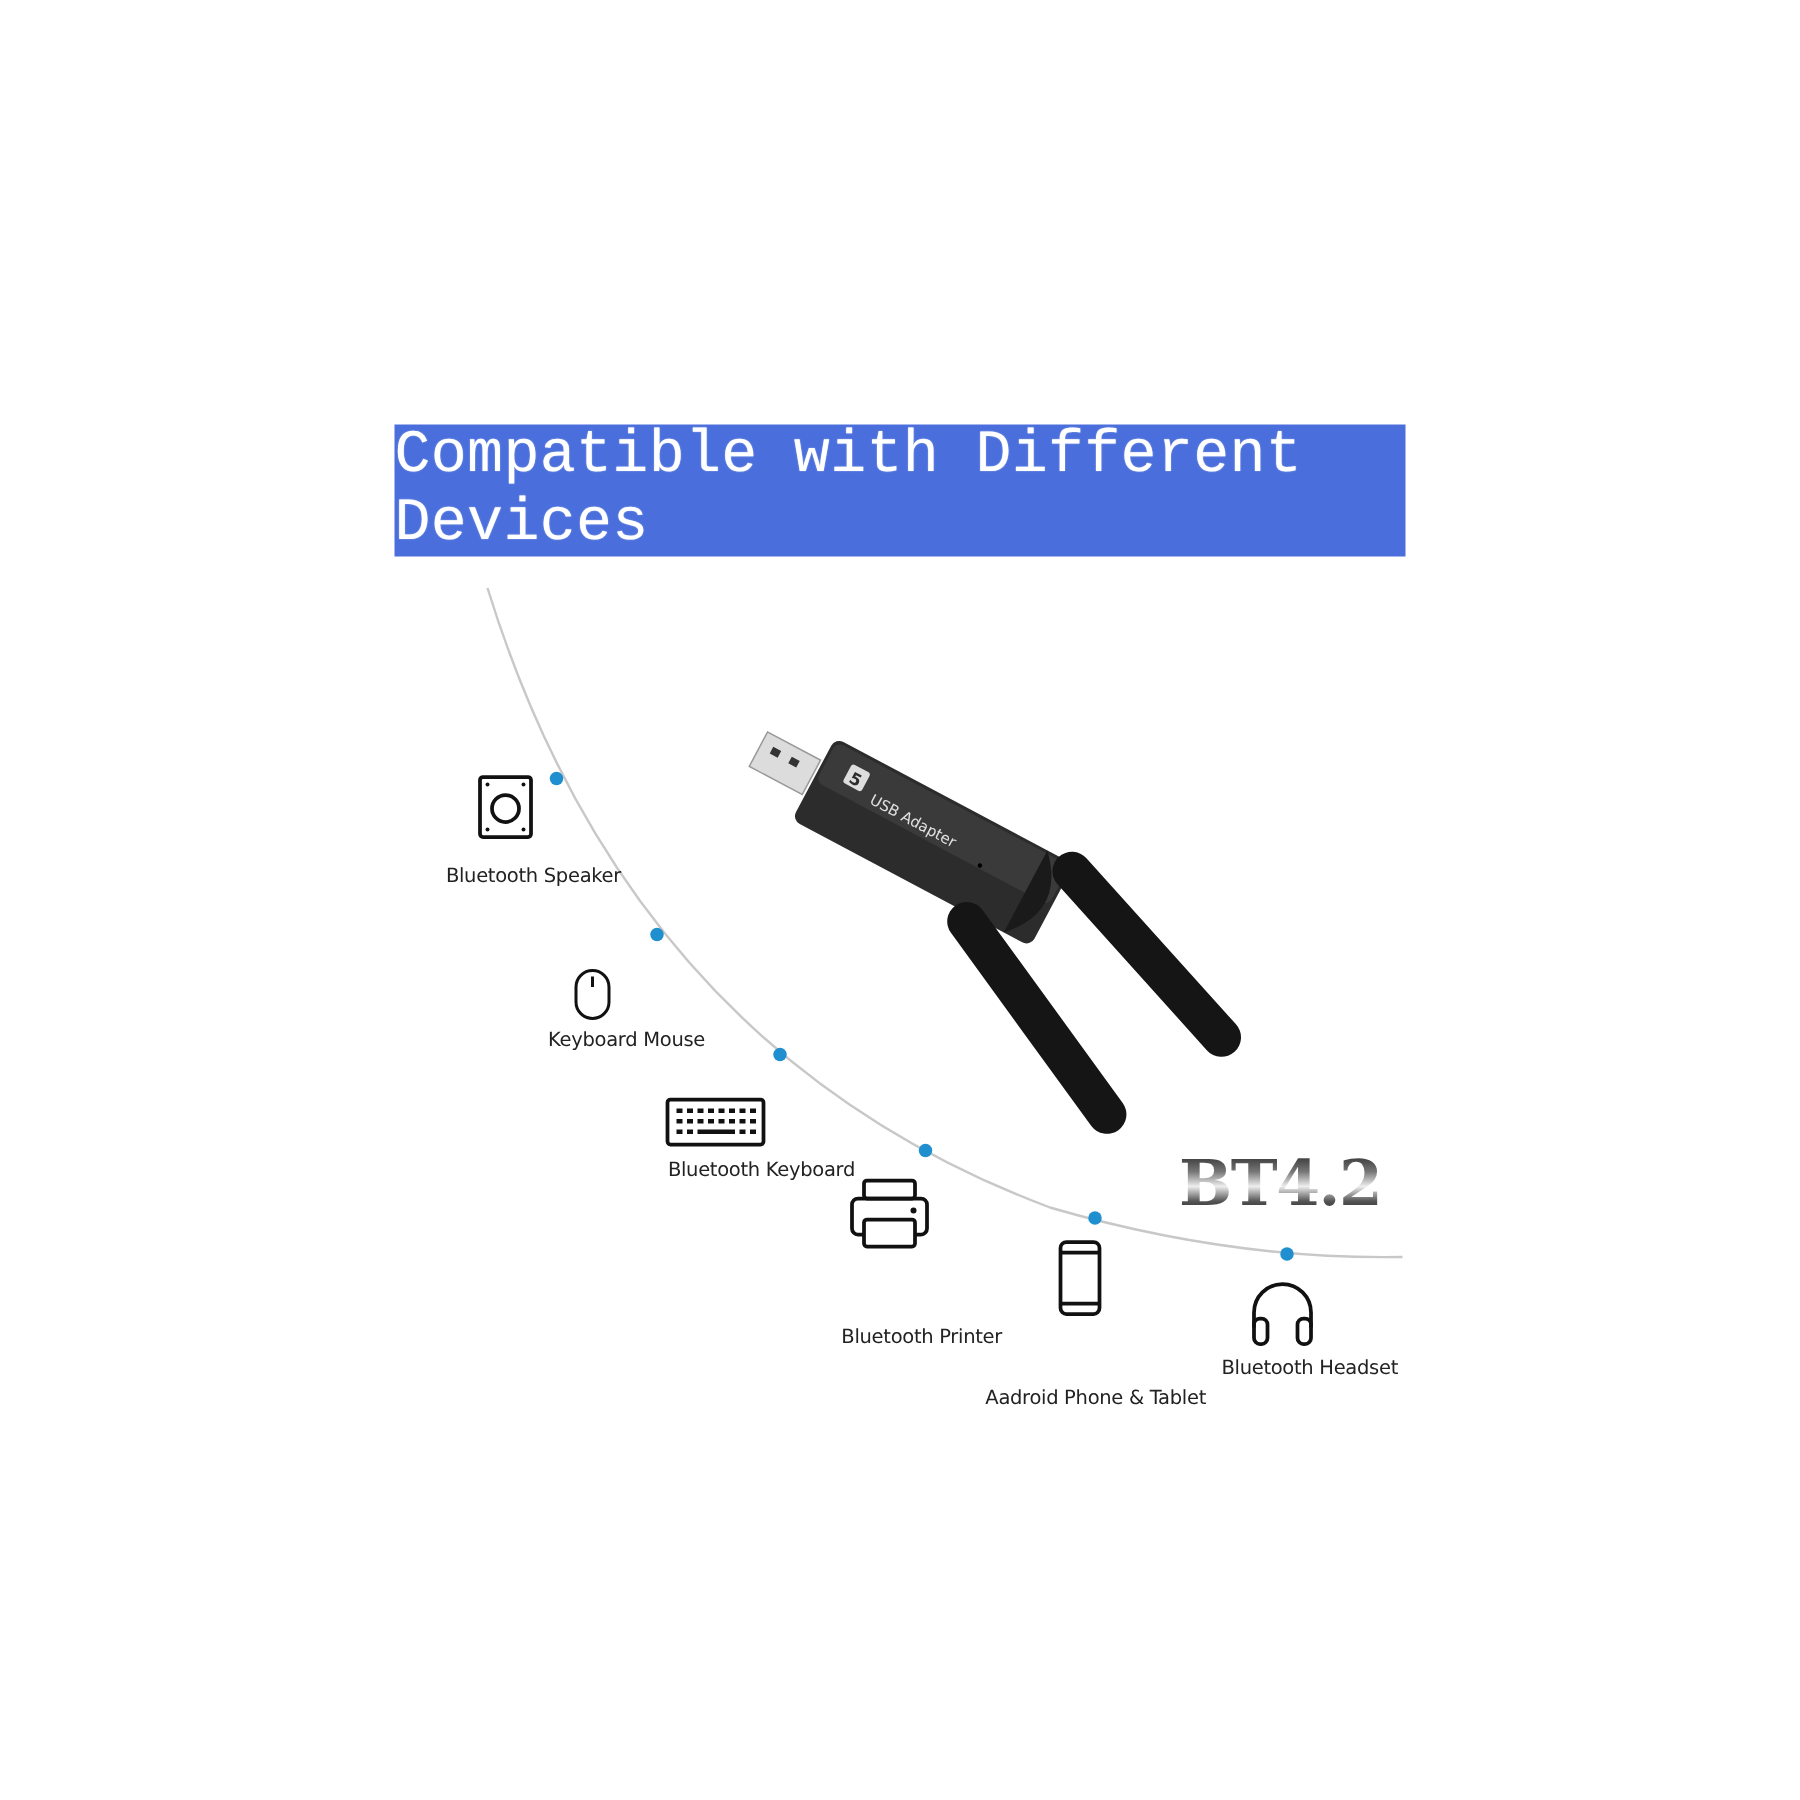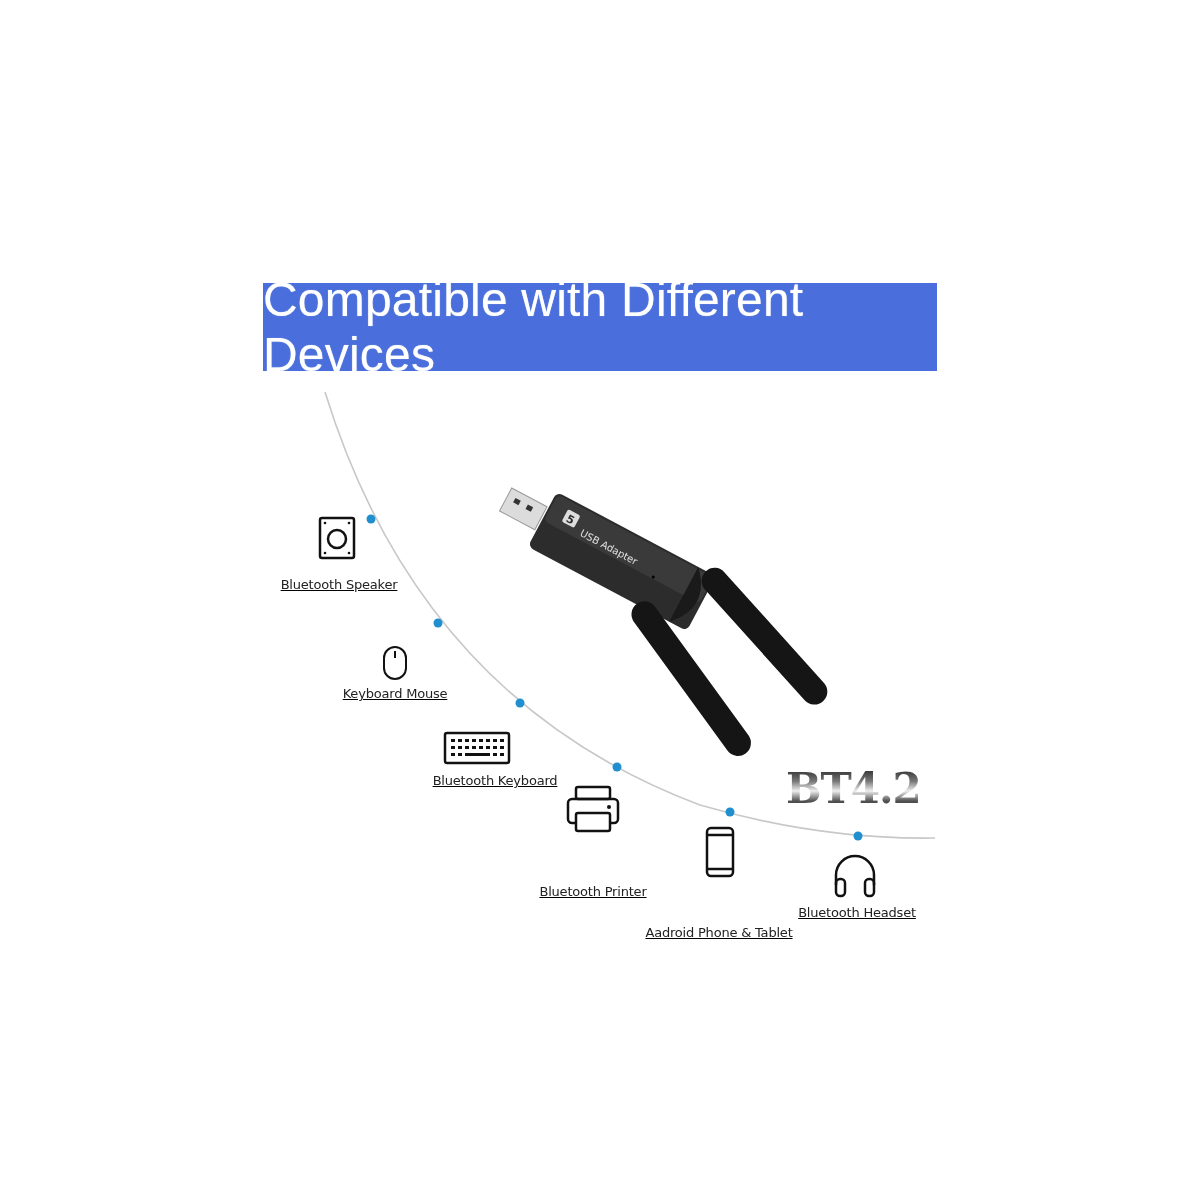--- a/index.html
+++ b/index.html
@@ -12,29 +12,29 @@
     }
     .banner {
       position: absolute;
       left: 263px; top: 283px;
       width: 674px; height: 88px;
       background: #4a6fdc;
       display: flex; align-items: center; justify-content: center;
     }
     .banner-title {
       color: #ffffff;
-      font-family: Liberation Sans, sans-serif;
-      font-size: 48px;
+      font-family: Liberation Mono, monospace;
+      font-size: 40px;
       letter-spacing: 0.2px;
       text-shadow: 0 0 1px rgba(255,255,255,0.6);
     }
     .stage { position: absolute; left: 0; top: 0; width: 1200px; height: 1200px; }
     .device {
       position: absolute;
-      display: flex; flex-direction: column; align-items: center; text-decoration: underline;
+      display: flex; flex-direction: column; align-items: flex-end;
     }
     .device-label {
       font-family: "DejaVu Sans", sans-serif;
       font-size: 13px;
       color: #222;
       white-space: nowrap;
       margin-top: 6px;
       letter-spacing: -0.2px;
     }
     .bt-mark {

